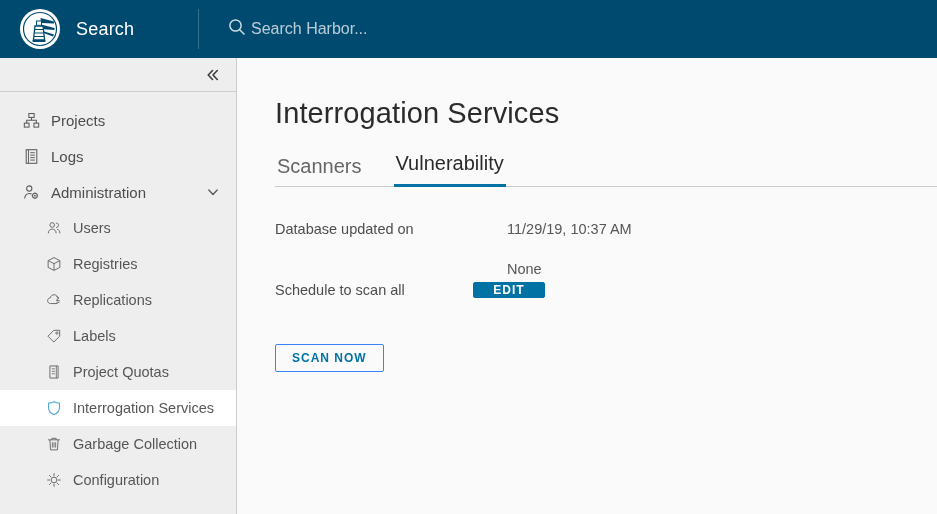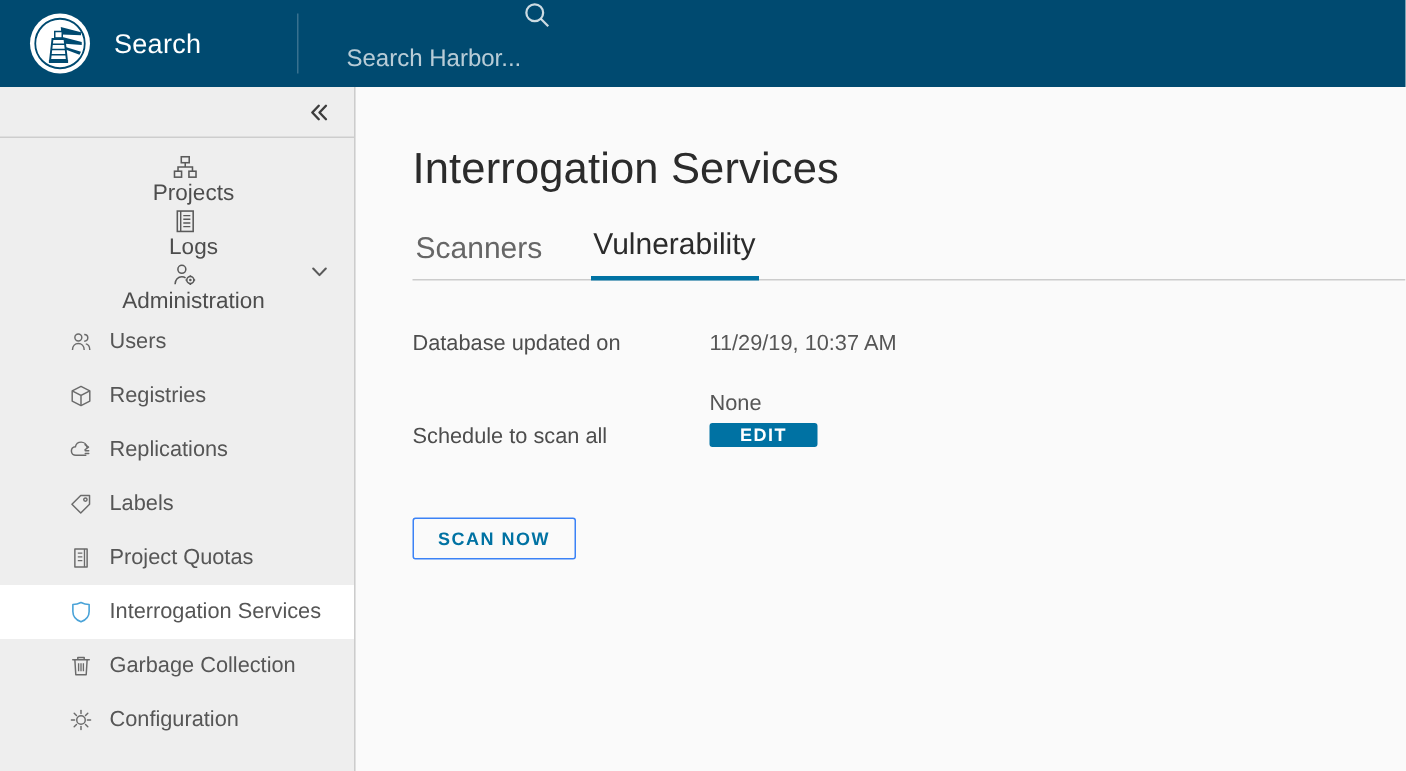--- a/index.html
+++ b/index.html
@@ -40,21 +40,20 @@
   }
   .header-divider {
     width: 1px; height: 40px;
     background: rgba(255,255,255,0.22);
     margin: 0 0 0 3px;
   }
   .search-wrap {
     display: flex; align-items: center;
     margin-left: 28px;
     height: 58px;
-    flex-direction: column;
   }
   .search-icon { flex: 0 0 auto; display: block; }
   .search-input {
     background: transparent;
     border: none; outline: none;
     color: #ffffff;
     font-family: "Liberation Sans", sans-serif;
     font-size: 16px;
     margin-left: 2px;
     width: 260px;
@@ -94,21 +93,21 @@
     color: #565656;
     font-size: 14.5px;
     position: relative;
   }
   .nav-item .nav-icon {
     width: 18px; height: 18px;
     flex: 0 0 18px;
     display: flex; align-items: center; justify-content: center;
     margin-right: 11px;
   }
-  .nav-item.level1 { color: #4d4d4d; font-size: 15px; flex-direction: column; }
+  .nav-item.level1 { color: #4d4d4d; font-size: 15px; }
   .nav-item.level2 {
     padding-left: 45px;
     font-size: 14.5px;
     color: #565656;
     align-items: center;
   }
   .nav-item.level2 .nav-icon { margin-right: 10px; }
   .nav-item.active {
     background: #ffffff;
     color: #565656;
@@ -175,20 +174,21 @@
   .form-label {
     width: 198px;
     flex: 0 0 198px;
     font-size: 14.5px;
     color: #4d4d4d;
     padding-top: 1px;
   }
   .form-value {
     font-size: 14.5px;
     color: #565656;
+    margin-left: 34px;
   }
   .btn-solid {
     display: inline-block;
     background: #0072a3;
     color: #ffffff;
     border: 1px solid #0072a3;
     font-size: 12px;
     font-weight: 600;
     letter-spacing: 1px;
     padding: 0 16px;

